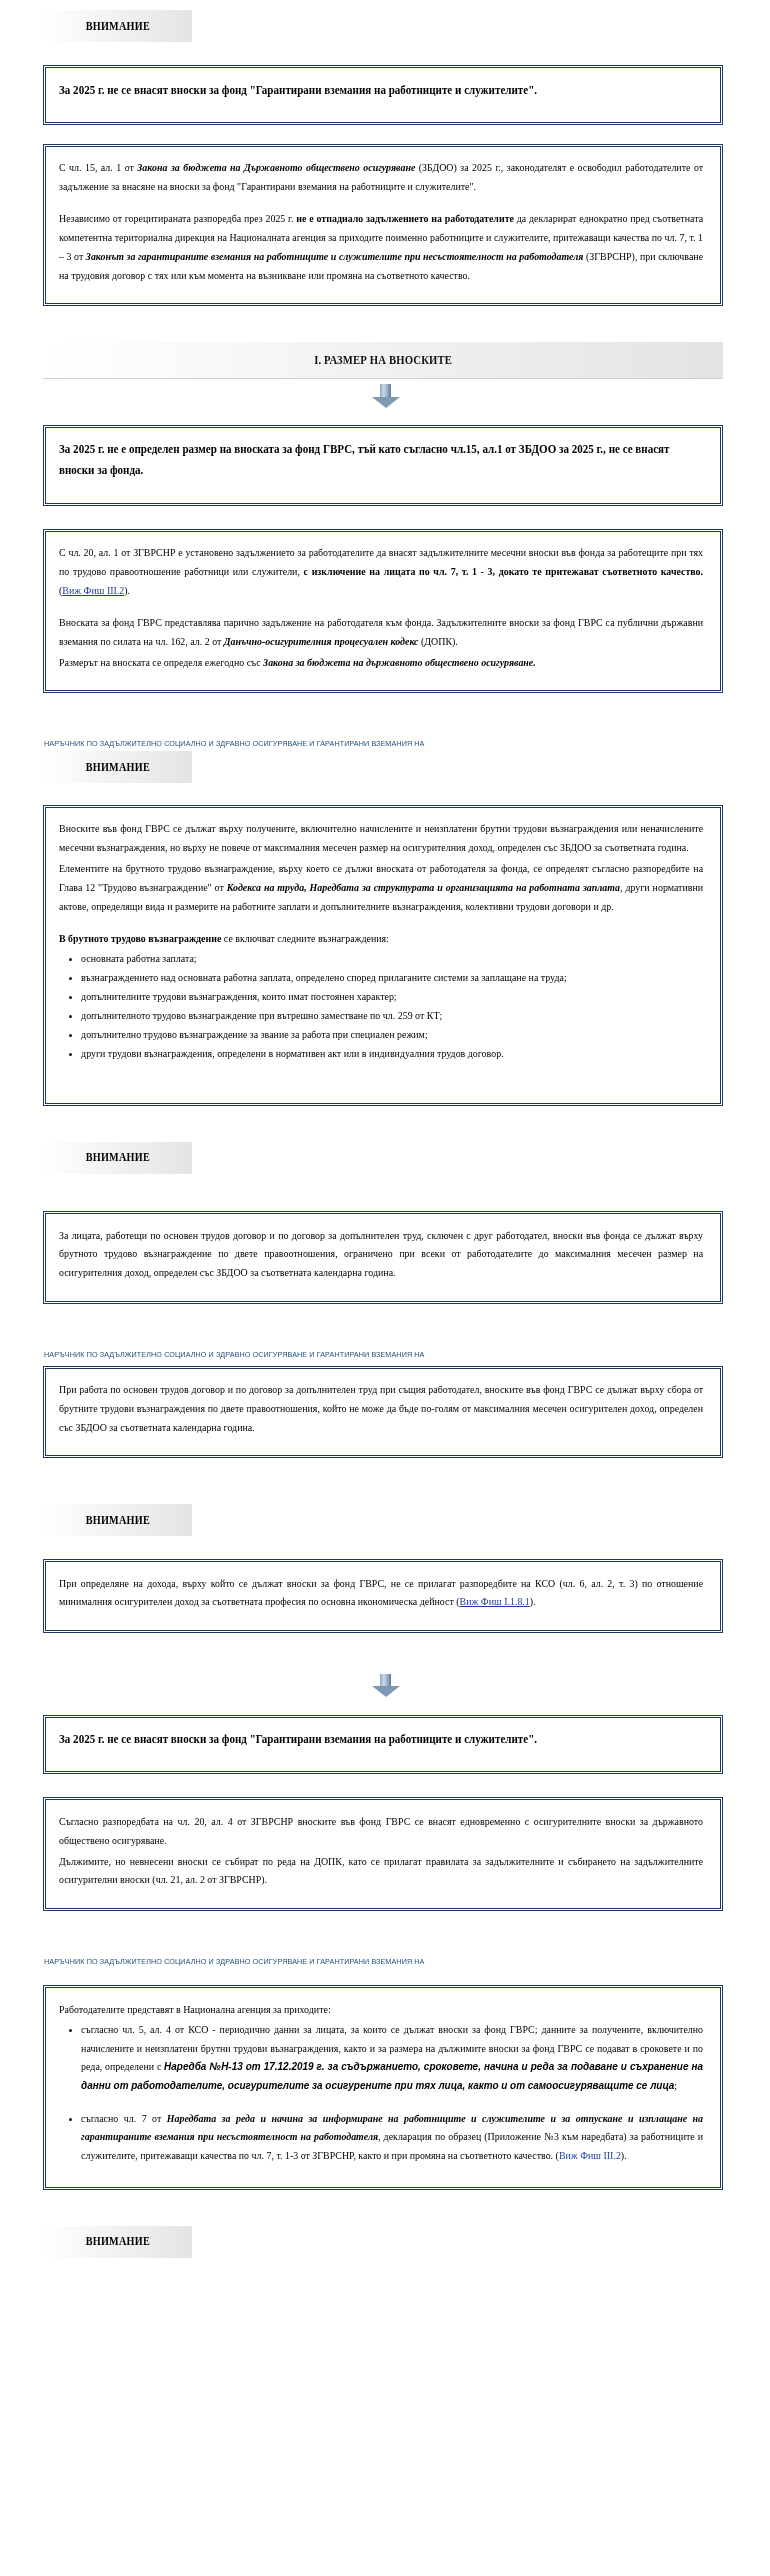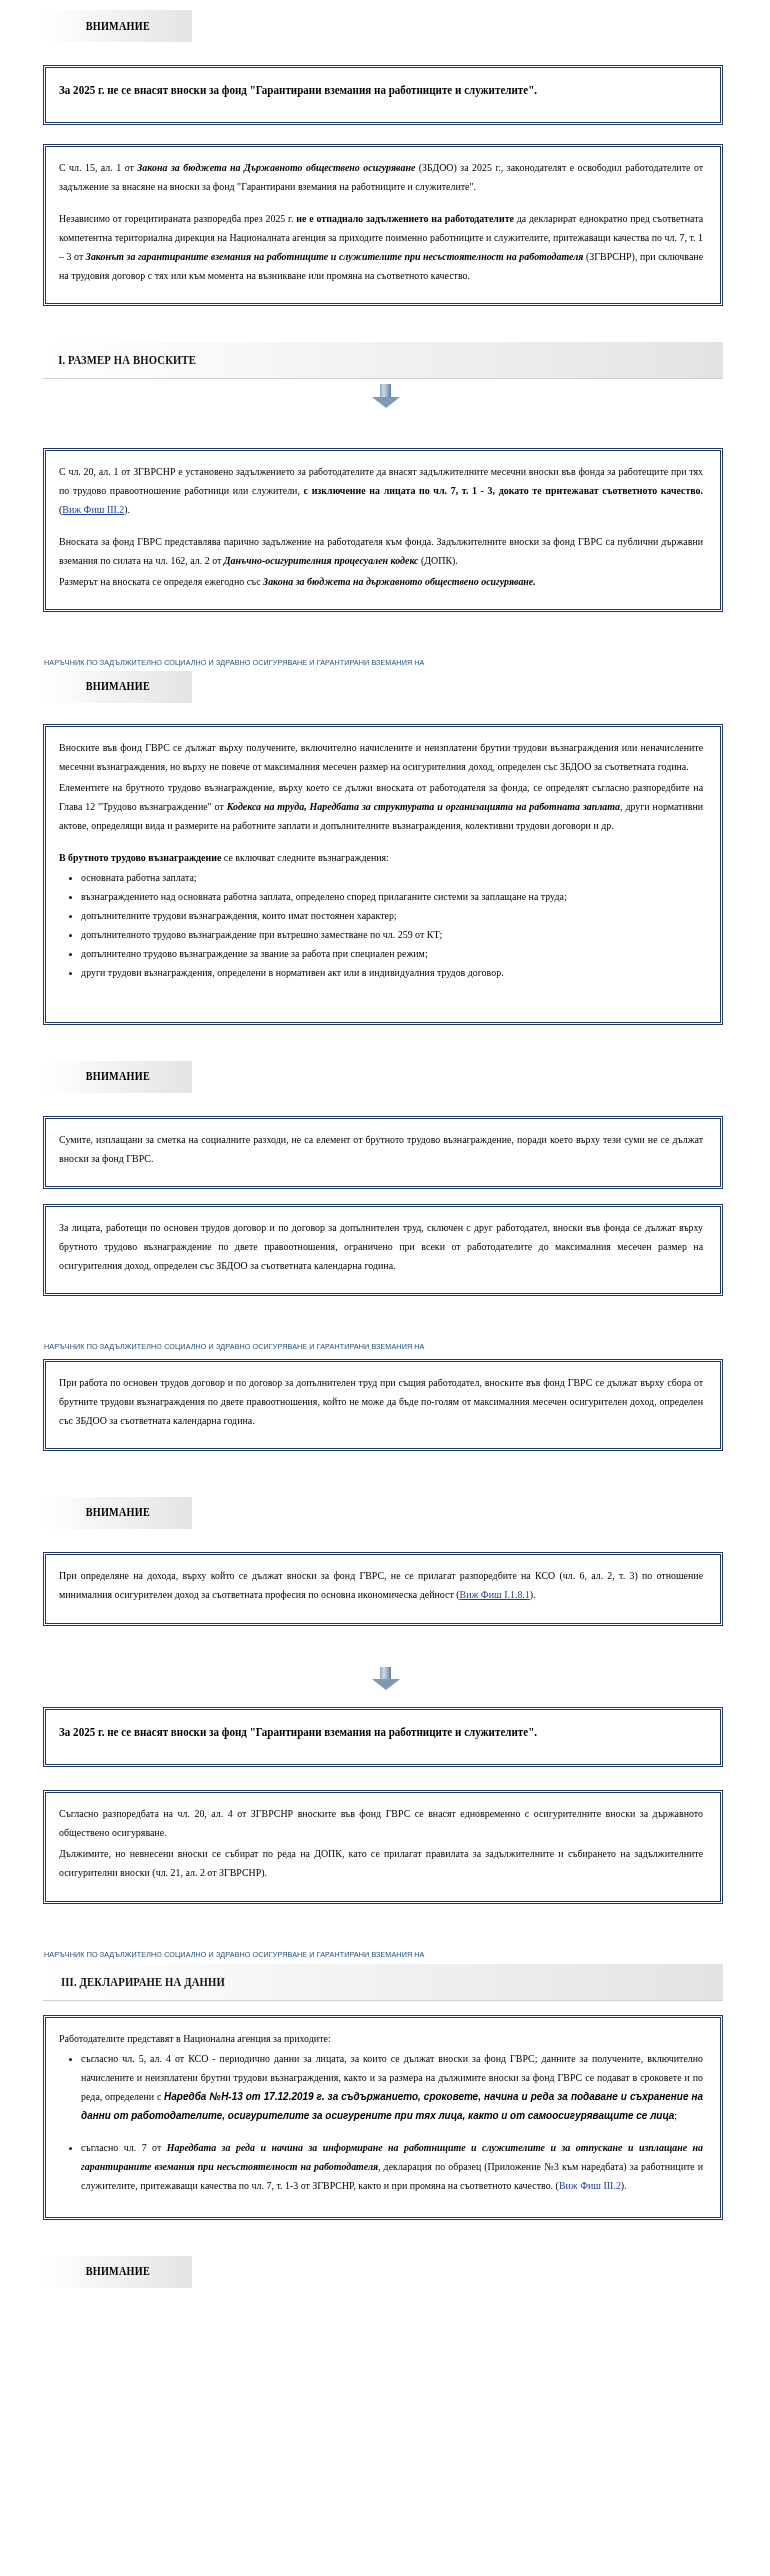--- a/index.html
+++ b/index.html
@@ -42,21 +42,21 @@
 
   
   .section-banner {
     margin: 0 16px 0 43px;
     width: 680px;
     height: 37px;
     background: linear-gradient(to right, #ffffff 0%, #fafafa 20%, #f1f1f1 50%, #eaeaea 78%, #e3e3e3 100%);
     border-bottom: 0.5px solid #d0d0d0;
     display: flex;
     align-items: center;
-    justify-content: flex-start;
+    justify-content: center;
   }
   .section-banner .lbl {
     font-family: "Liberation Serif", "DejaVu Serif", serif;
     font-weight: bold;
     font-size: 13px;
     color: #111;
     transform: scaleX(0.82);
     transform-origin: center;
     white-space: nowrap;
     letter-spacing: 0.2px;
@@ -209,20 +209,26 @@
 
   <div class="arrow-wrap">
     <div class="arrow">
       <div class="shaft"></div>
         <div class="head"></div>
     </div>
   </div>
 
   <div class="sp28"></div>
 
+  <div class="dbox">
+    <div class="dbox-inner">
+      <p class="big">За 2025 г. не е определен размер на вноската за фонд ГВРС, тъй като съгласно чл.15, ал.1 от ЗБДОО за 2025 г., не се внасят вноски за фонда.</p>
+      <div class="sp20"></div>
+    </div>
+  </div>
 
   <div class="sp44"></div>
 
   <div class="dbox">
     <div class="dbox-inner">
       <p><span>С чл. 20, ал. 1 от ЗГВРСНР е установено задължението за работодателите да внасят задължителните месечни вноски във фонда за работещите при тях по трудово правоотношение работници или служители, </span><b>с изключение на лицата по чл. 7, т. 1 - 3, докато те притежават съответното качество.</b> (<span class="lnk">Виж Фиш III.2</span>).</p>
       <p class="gap"><span>Вноската за фонд ГВРС представлява парично задължение на работодателя към фонда. Задължителните вноски за фонд ГВРС са публични държавни вземания по силата на чл. 162, ал. 2 от </span><i>Данъчно-осигурителния процесуален кодекс</i><span> (ДОПК).</span></p>
       <p><span>Размерът на вноската се определя ежегодно със </span><i>Закона за бюджета на държавното обществено осигуряване.</i></p>
       <div class="sp14"></div>
     </div>
@@ -258,26 +264,20 @@
     </div>
   </div>
 
   <div class="sp70"></div>
 
   <div class="attention-tab">
     <span class="lbl">ВНИМАНИЕ</span>
   </div>
   <div class="sp44"></div>
 
-  <div class="dbox">
-    <div class="dbox-inner">
-      <p>Сумите, изплащани за сметка на социалните разходи, не са елемент от брутното трудово възнаграждение, поради което върху тези суми не се дължат вноски за фонд ГВРС.</p>
-      <div class="sp14"></div>
-    </div>
-  </div>
 
   <div class="sp28"></div>
 
   <div class="dbox">
     <div class="dbox-inner">
       <p>За лицата, работещи по основен трудов договор и по договор за допълнителен труд, сключен с друг работодател, вноски във фонда се дължат върху брутното трудово възнаграждение по двете правоотношения, ограничено при всеки от работодателите до максималния месечен размер на осигурителния доход, определен със ЗБДОО за съответната календарна година.</p>
       <div class="sp14"></div>
     </div>
   </div>
 
@@ -334,23 +334,20 @@
       <p>Дължимите, но невнесени вноски се събират по реда на ДОПК, като се прилагат правилата за задължителните и събирането на задължителните осигурителни вноски (чл. 21, ал. 2 от ЗГВРСНР).</p>
       <div class="sp14"></div>
     </div>
   </div>
 
   <div class="sp90"></div>
 
   <div class="runhead">НАРЪЧНИК ПО ЗАДЪЛЖИТЕЛНО СОЦИАЛНО И ЗДРАВНО ОСИГУРЯВАНЕ И ГАРАНТИРАНИ ВЗЕМАНИЯ НА</div>
   <div class="sp10"></div>
 
-  <div class="section-banner">
-    <span class="lbl">III. ДЕКЛАРИРАНЕ НА ДАННИ</span>
-  </div>
 
   <div class="sp28"></div>
 
   <div class="dbox">
     <div class="dbox-inner">
       <p>Работодателите представят в Национална агенция за приходите:</p>
       <ul>
         <li><span>съгласно чл. 5, ал. 4 от КСО - периодично данни за лицата, за които се дължат вноски за фонд ГВРС; данните за получените, включително начислените и неизплатени брутни трудови възнаграждения, както и за размера на дължимите вноски за фонд ГВРС се подават в сроковете и по реда, определени с </span><span class="hvy">Наредба №Н-13 от 17.12.2019 г. за съдържанието, сроковете, начина и реда за подаване и съхранение на данни от работодателите, осигурителите за осигурените при тях лица, както и от самоосигуряващите се лица</span><span>;</span></li>
         <li style="margin-top:13.4px"><span>съгласно чл. 7 от </span><i>Наредбата за реда и начина за информиране на работниците и служителите и за отпускане и изплащане на гарантираните вземания при несъстоятелност на работодателя</i><span>, декларация по образец (Приложение №3 към наредбата) за работниците и служителите, притежаващи качества по чл. 7, т. 1-3 от ЗГВРСНР, както и при промяна на съответното качество. (</span><span class="lnk plain">Виж Фиш III.2</span><span>).</span></li>
       </ul>

